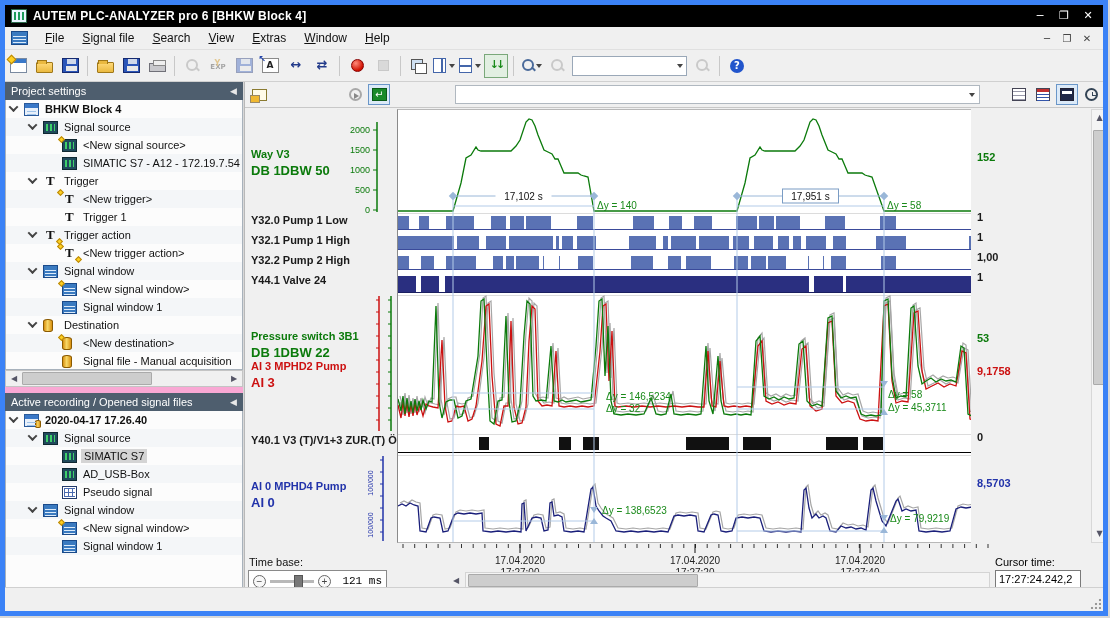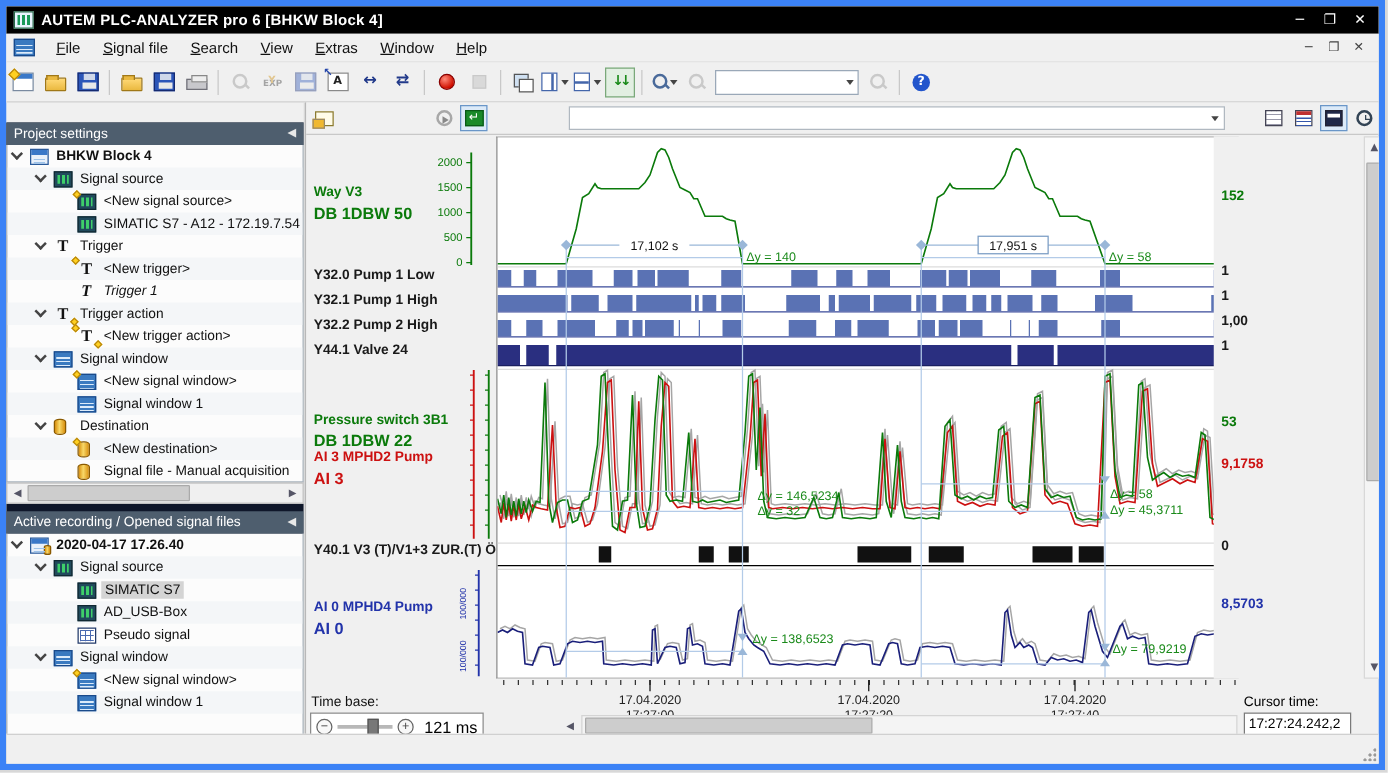--- a/index.html
+++ b/index.html
@@ -54,21 +54,21 @@
   .g-cascade::after{content:"";position:absolute;left:5px;top:5px;width:10px;height:9px;border:1px solid #555;background:#fff;}
   .g-tile{border:1px solid #4466aa;background:#fff;}
   .g-tile.v::before{content:"";position:absolute;left:7px;top:0;bottom:0;width:2px;background:#4466aa;}
   .g-tile.h::before{content:"";position:absolute;top:6px;left:0;right:0;height:2px;background:#4466aa;}
   .g-autos{color:#1a8a1a;font-weight:bold;font-size:11px;letter-spacing:-3px;line-height:14px;text-align:center;}
   .g-help{width:14px;height:14px;margin:0 auto;border-radius:50%;background:#2255cc;color:#fff;font-size:10px;font-weight:bold;text-align:center;line-height:14px;}
   .dd{width:0;height:0;border-left:3px solid transparent;border-right:3px solid transparent;border-top:4px solid #444;margin-left:3px;}
   .tb-combo{width:115px;height:20px;background:#fff;border:1px solid #9aa8b8;margin:0 2px;display:flex;align-items:center;}
   .tb-combo .dd{margin-left:auto;margin-right:3px;}
   
-  .sidebar{position:absolute;left:0;top:93px;width:238px;bottom:24px;background:#0f172a;}
+  .sidebar{position:absolute;left:0;top:77px;width:238px;bottom:24px;background:#f9a8d4;}
   .panel-hdr{height:18px;background:#4e5e6e;color:#fff;font-size:11px;display:flex;align-items:center;padding:0 6px;}
   .panel-hdr .coll{margin-left:auto;font-size:9px;color:#e8e8e8;font-family:"DejaVu Sans",sans-serif;}
   .treebox{background:#fcfcfc;border:1px solid #a8b2bc;border-top:none;overflow:hidden;}
   .tree-row{display:flex;align-items:center;height:18px;font-size:11px;white-space:nowrap;color:#111;}
   .tree-row.alt{background:#f4f6f8;}
   .tree-row .lbl{padding-left:2px;}
   .tree-row .lbl.sel{background:#d4d4d4;padding:1px 3px;}
   .chev{width:7px;height:7px;border-right:2px solid #444;border-bottom:2px solid #444;transform:rotate(45deg) translate(-1px,-1px);margin:0 6px 2px 0;flex:0 0 7px;}
   .nochev{width:13px;flex:0 0 13px;}
   .ti{width:15px;height:13px;margin:0 4px 0 1px;position:relative;display:inline-block;flex:0 0 15px;}
@@ -119,21 +119,21 @@
   .vscroll{position:absolute;left:1086px;top:104px;width:17px;height:434px;background:#f4f4f4;border:1px solid #d8d8d8;}
   .vscroll .sb-btn{width:15px;}
   .xaxis-labels{position:absolute;left:392px;top:550px;width:594px;height:26px;font-size:10px;color:#222;}
   .xlab{position:absolute;text-align:center;width:80px;line-height:12px;}
   
   .tb-label{position:absolute;left:244px;top:551px;font-size:11px;color:#111;}
   .timebase{position:absolute;left:243px;top:565px;width:139px;height:22px;background:#fff;border:1px solid #8a8a8a;display:flex;align-items:center;padding:0 4px;}
   .circ{width:13px;height:13px;border-radius:50%;border:1px solid #666;color:#444;font-size:10px;line-height:11px;text-align:center;background:#f8f8f8;}
   .tb-track{flex:0 0 44px;height:3px;background:#b8b8b8;margin:0 4px;position:relative;}
   .tb-thumb{position:absolute;left:24px;top:-5px;width:9px;height:13px;background:#787878;border:1px solid #555;}
-  .tb-val{margin-left:auto;font-size:13px;}
+  .tb-val{margin-left:auto;font-size:11px;font-family:Liberation Mono, monospace;}
   .hscroll{position:absolute;left:460px;top:567px;width:525px;height:17px;background:#f4f4f4;border:1px solid #d4d4d4;display:flex;align-items:center;}
   .cursor-label{position:absolute;left:990px;top:551px;font-size:11px;}
   .cursor-box{position:absolute;left:990px;top:565px;width:86px;height:20px;background:#fff;border:1px solid #7a7a7a;font-size:11px;padding:2px 3px;}
   
   .statusbar{position:absolute;left:0;bottom:0;right:0;height:24px;background:#f0f0f0;border-top:1px solid #d0d0d0;}
   .grip{position:absolute;right:2px;bottom:2px;width:12px;height:12px;background:radial-gradient(circle at 3px 11px,#999 1px,transparent 1.6px),radial-gradient(circle at 7px 11px,#999 1px,transparent 1.6px),radial-gradient(circle at 11px 11px,#999 1px,transparent 1.6px),radial-gradient(circle at 7px 7px,#999 1px,transparent 1.6px),radial-gradient(circle at 11px 7px,#999 1px,transparent 1.6px),radial-gradient(circle at 11px 3px,#999 1px,transparent 1.6px);}
   .splitter{position:absolute;left:238px;top:77px;width:2px;bottom:24px;background:#d8d8d8;border-right:1px solid #b8b8b8;}
 </style>
 </head>
 <body>
@@ -283,21 +283,21 @@
           <span class="ti ti-trigger"></span>
           <span class="lbl">Trigger</span>
         </div>
         <div class="tree-row alt" style="padding-left: 42px;">
           <span class="nochev"></span>
           <span class="ti ti-trigger">
             <span class="star"></span>
           </span>
           <span class="lbl">&lt;New trigger&gt;</span>
         </div>
-        <div class="tree-row" style="padding-left: 42px; font-style: italic;">
+        <div class="tree-row" style="padding-left: 42px;">
           <span class="nochev"></span>
           <span class="ti ti-trigger"></span>
           <span class="lbl">Trigger 1</span>
         </div>
         <div class="tree-row alt" style="padding-left: 23px;">
           <span class="chev"></span>
           <span class="ti ti-trigger">
             <span class="star br"></span>
           </span>
           <span class="lbl">Trigger action</span>

